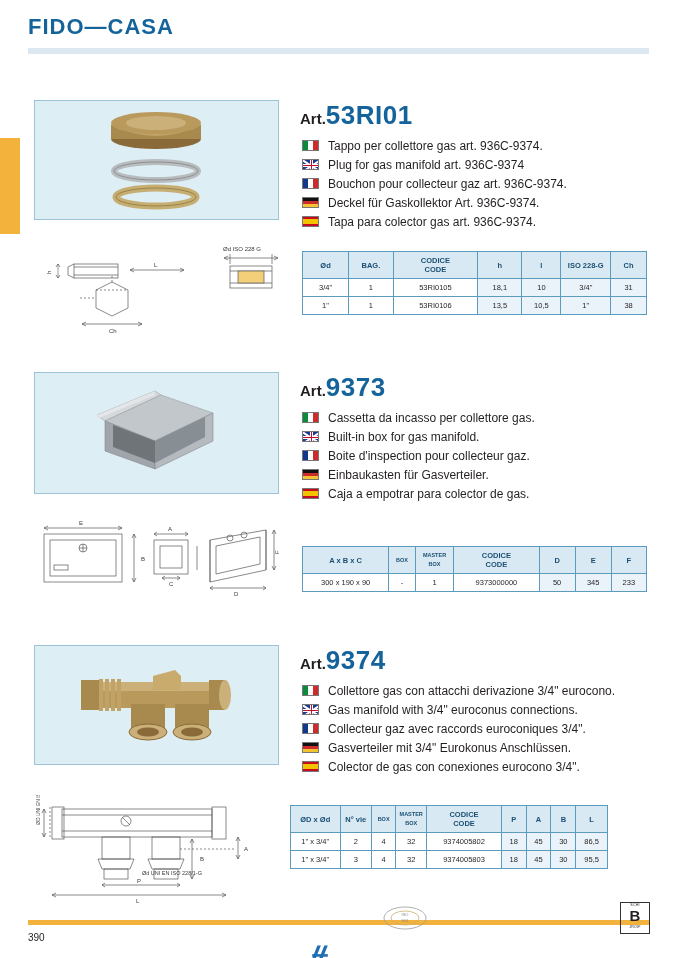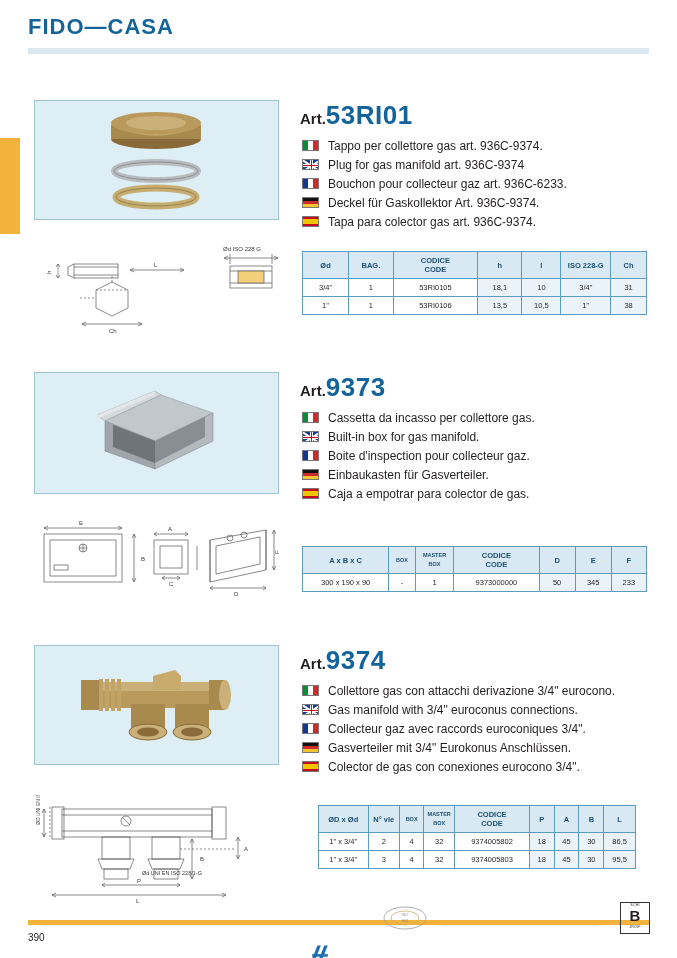--- a/index.html
+++ b/index.html
@@ -166,21 +166,21 @@
         <span class="uk-vr"></span>
       </span>
       <span>Plug for gas manifold art. 936C-9374</span>
     </div>
   <div class="desc-row">
       <span class="flag flag-fr">
         <i></i>
         <i></i>
         <i></i>
       </span>
-      <span>Bouchon pour collecteur gaz art. 936C-6233.</span>
+      <span>Bouchon pour collecteur gaz art. 936C-9374.</span>
     </div>
   <div class="desc-row">
       <span class="flag flag-de">
         <i></i>
         <i></i>
         <i></i>
       </span>
       <span>Deckel für Gaskollektor Art. 936C-9374.</span>
     </div>
   <div class="desc-row">
@@ -498,21 +498,21 @@
     </g>
     <text x="6" y="30" font-size="5" fill="#3a3a3a" font-family="Liberation Sans, sans-serif" transform="rotate(-90 6,30)">ØD UNI EN ISO 228/1-G</text>
     <text x="108" y="80" font-size="5.5" fill="#3a3a3a" font-family="Liberation Sans, sans-serif">Ød UNI EN ISO 228/1-G</text>
     <text x="166" y="66" font-size="6" fill="#3a3a3a" font-family="Liberation Sans, sans-serif">B</text>
     <text x="103" y="88" font-size="6" fill="#3a3a3a" font-family="Liberation Sans, sans-serif">P</text>
     <text x="210" y="56" font-size="6" fill="#3a3a3a" font-family="Liberation Sans, sans-serif">A</text>
     <text x="102" y="108" font-size="6" fill="#3a3a3a" font-family="Liberation Sans, sans-serif">L</text>
   </svg>
 </div>
 
-<table class="spec" style="left:318px;top:805px;width:318px;">
+<table class="spec" style="left:290px;top:805px;width:318px;">
   <tbody>
       <tr>
     <th style="width:58px">ØD x Ød</th>
     <th style="width:36px">N° vie</th>
     <th class="small" style="width:26px">BOX</th>
     <th class="small" style="width:32px">
           <div>MASTER</div>
           <div>BOX</div>
         </th>
     <th style="width:82px">

